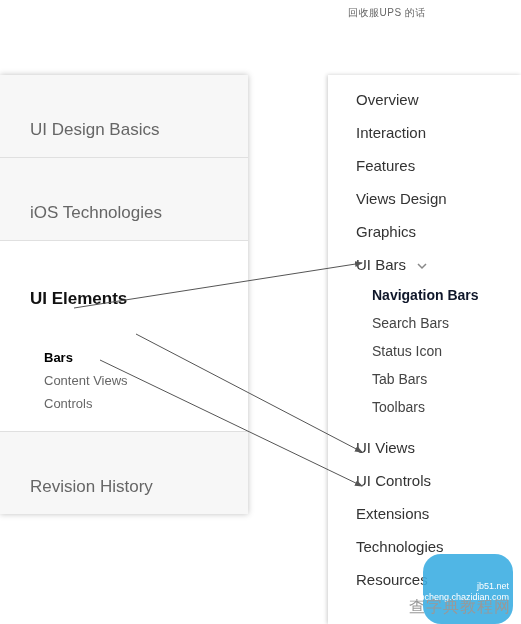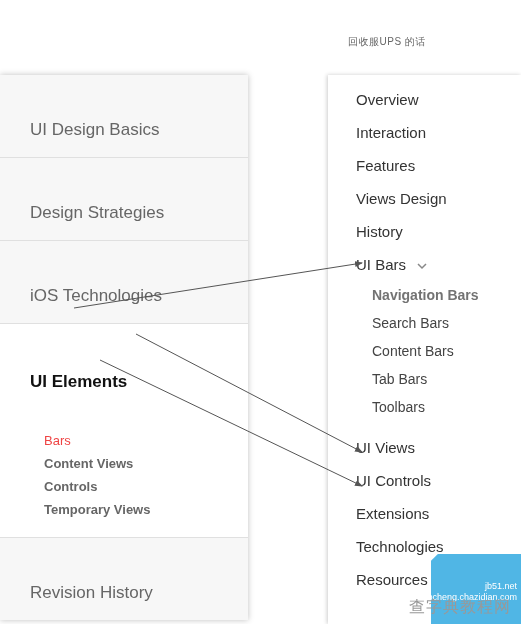--- a/index.html
+++ b/index.html
@@ -20,21 +20,20 @@
       top: 0; left: 0; right: 0;
       height: 75px;
     }
     .header-text {
       position: absolute;
       top: 6px;
       left: 348px;
       font-size: 10px;
       color: #666;
       letter-spacing: 0.5px;
-      margin-top: 29px;
     }
     .left-panel {
       position: absolute;
       left: 0;
       top: 75px;
       width: 248px;
       background: #fff;
       box-shadow: 0 0 6px rgba(0,0,0,0.25);
     }
     .left-section {
@@ -61,25 +60,24 @@
     }
     .left-sub-list {
       list-style: none;
       padding-left: 14px;
     }
     .left-sub-item {
       font-size: 13px;
       color: #666;
       padding: 4px 0;
       cursor: pointer;
+    }
+    .left-sub-item-bold {
       font-weight: bold;
-    }
-    .left-sub-item-bold {
-      font-weight: normal;
-      color: #ef4444;
+      color: #000000;
       margin-top: 37px;
     }
     .left-section:last-child {
       border-bottom: none;
     }
 
     .right-panel {
       position: absolute;
       right: 0;
       top: 75px;
@@ -102,36 +100,37 @@
     }
     .right-sub {
       font-size: 14px;
       font-weight: 300;
       color: #444;
       padding: 6px 0 6px 44px;
       cursor: pointer;
     }
     .right-sub-bold {
       font-weight: 600;
-      color: #737373;
+      color: #0f172a;
     }
 
     .arrows {
       position: absolute;
       top: 0; left: 0;
       pointer-events: none;
     }
 
     .corner {
       position: absolute;
-      right: 0;
+      right: 8px;
       bottom: 0;
       width: 90px;
       height: 70px;
       overflow: hidden;
+      border-radius: 18px;
     }
     .corner::before {
       content: "";
       position: absolute;
       bottom: -60px; right: -60px;
       width: 160px; height: 160px;
       background: #3daee2;
       transform: rotate(45deg);
       opacity: 0.9;
     }
@@ -159,56 +158,52 @@
 
 <div class="header-region">
   <div class="header-text">回收服UPS 的话</div>
 </div>
 
 <div class="left-panel">
   <div class="left-section">
     <div class="left-section-title">UI Design Basics</div>
   </div>
   <div class="left-section">
-    <div class="left-section-title">Design Strategies</div>
-  </div>
-  <div class="left-section">
     <div class="left-section-title">iOS Technologies</div>
   </div>
   <div class="left-section left-section-active">
     <div class="left-section-title left-section-title-active">UI Elements</div>
     <ul class="left-sub-list">
       <li class="left-sub-item left-sub-item-bold">Bars</li>
       <li class="left-sub-item">Content Views</li>
       <li class="left-sub-item">Controls</li>
-      <li class="left-sub-item">Temporary Views</li>
     </ul>
   </div>
   <div class="left-section">
     <div class="left-section-title">Revision History</div>
   </div>
 </div>
 
 <div class="right-panel">
   <div class="right-item">Overview</div>
   <div class="right-item">Interaction</div>
   <div class="right-item">Features</div>
   <div class="right-item">Views Design</div>
-  <div class="right-item">History</div>
+  <div class="right-item">Graphics</div>
   <div class="right-item">
     <span>UI Bars</span>
     <span>
       <svg width="12" height="12" viewBox="0 0 12 12">
           <path d="M2 4 L6 8 L10 4" fill="none" stroke="#888" stroke-width="1.5"></path>
         </svg>
     </span>
   </div>
   <div class="right-sub right-sub-bold">Navigation Bars</div>
   <div class="right-sub">Search Bars</div>
-  <div class="right-sub">Content Bars</div>
+  <div class="right-sub">Status Icon</div>
   <div class="right-sub">Tab Bars</div>
   <div class="right-sub">Toolbars</div>
   <div style="height:10px"></div>
   <div class="right-item">UI Views</div>
   <div class="right-item">UI Controls</div>
   <div class="right-item">Extensions</div>
   <div class="right-item">Technologies</div>
   <div class="right-item">Resources</div>
 </div>
 

